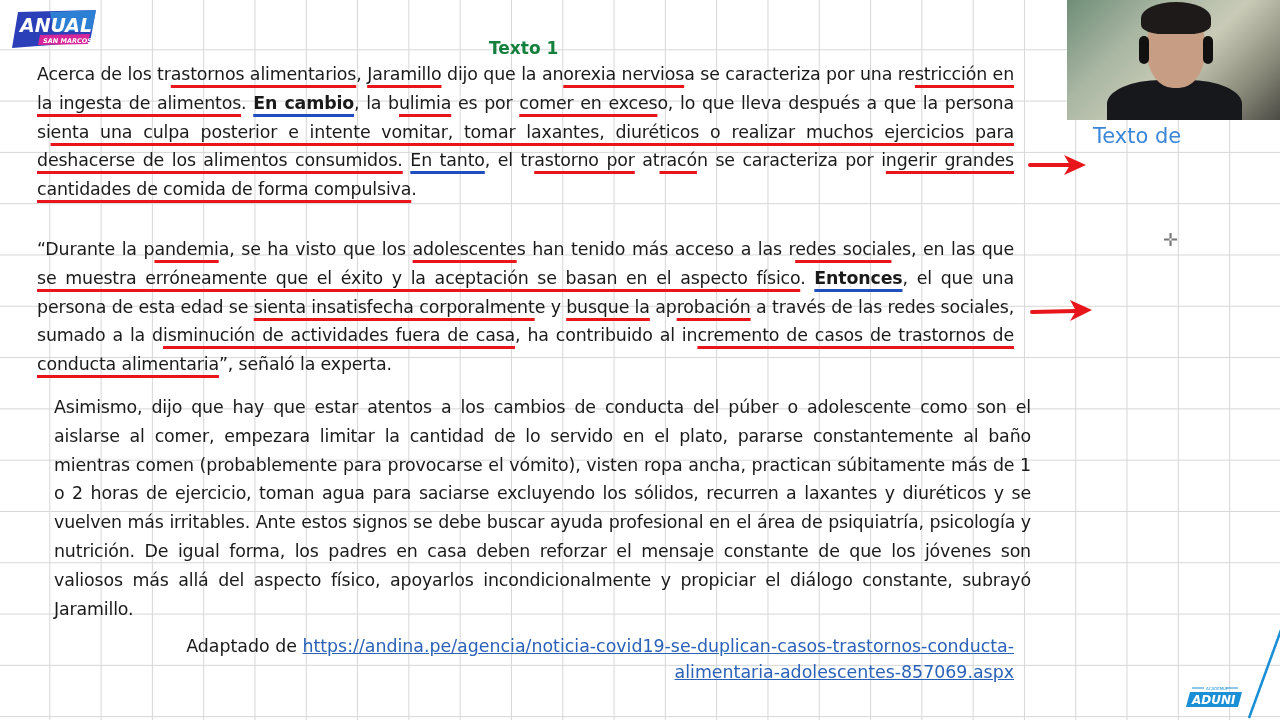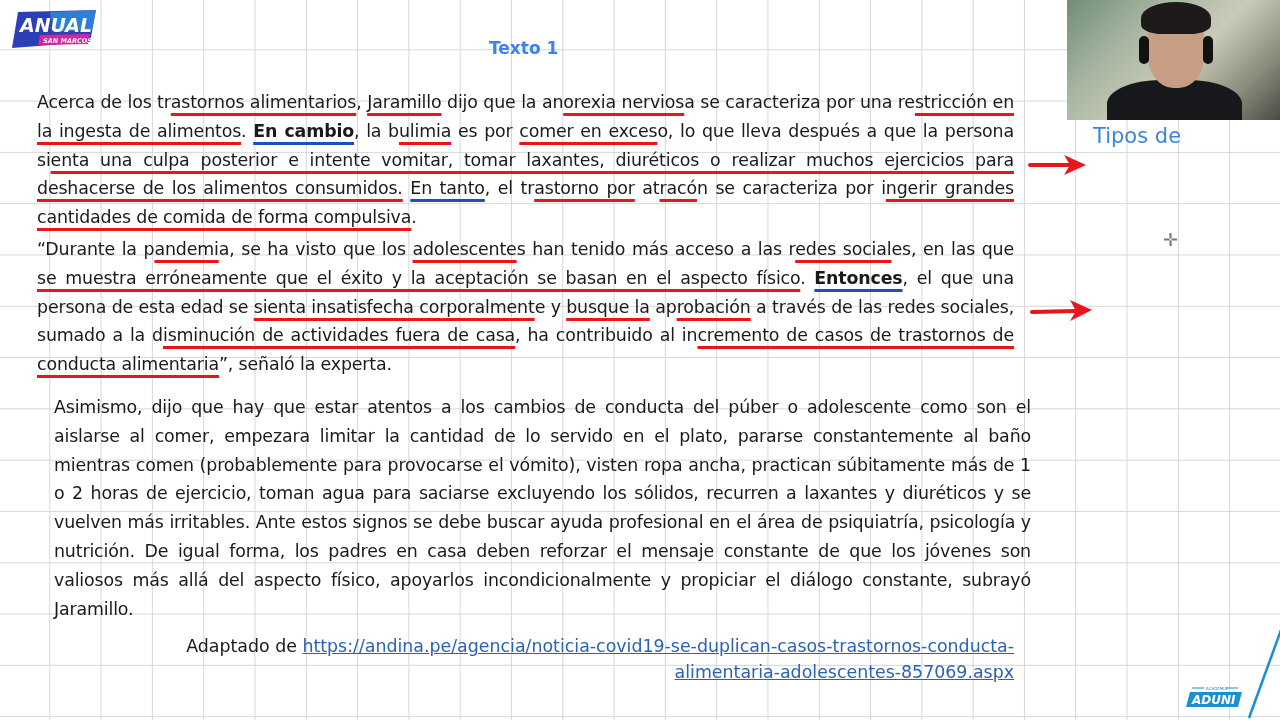--- a/index.html
+++ b/index.html
@@ -5,24 +5,24 @@
   html,body{margin:0;padding:0;}
   body{width:1280px;height:720px;position:relative;overflow:hidden;background:#fff;
     font-family:"DejaVu Sans","Liberation Sans",sans-serif;}
   .grid{position:absolute;left:0;top:0;width:1280px;height:720px;
     background-image:
       linear-gradient(to right, #d6d6d6 1px, transparent 1px),
       linear-gradient(to bottom, #d6d6d6 1px, transparent 1px);
     background-size:51.3px 51.3px;
     background-position:-2px -2px;}
   .logo{position:absolute;left:10px;top:8px;width:88px;height:42px;}
-  .title{position:absolute;left:489px;top:38px;font-weight:bold;font-size:17px;color:#3b82f6;}
+  .title{position:absolute;left:489px;top:38px;font-weight:bold;font-size:17px;color:#15803d;}
   .doc{position:absolute;left:37px;width:977px;color:#1a1a1a;font-size:17.4px;
     line-height:28.8px;text-align:justify;letter-spacing:-0.15px;}
-  .p1{top:88px;}
+  .p1{top:60px;}
   .p2{top:235px;}
   .p3{top:393px;margin-left:17px;}
   .src{position:absolute;left:60px;top:633px;width:954px;text-align:right;font-size:17.4px;line-height:26px;color:#1a1a1a;}
   .src a{color:#2a62b8;text-decoration:underline;text-align:right;}
   .u{text-decoration:underline;text-decoration-color:#e8151b;text-decoration-thickness:3px;text-underline-offset:5px;}
   .ub{text-decoration:underline;text-decoration-color:#1f4fbf;text-decoration-thickness:3px;text-underline-offset:5px;}
   b{font-weight:bold;}
   .webcam{position:absolute;left:1067px;top:0;width:213px;height:120px;
     background:linear-gradient(135deg,#6f8d78 0%,#a8b6a2 30%,#c9cbb7 55%,#8a8a7a 80%,#4b4a45 100%);overflow:hidden;}
   .webcam .head{position:absolute;left:80px;top:8px;width:58px;height:80px;border-radius:45%;background:#c79d83;}
@@ -68,21 +68,21 @@
 
 <div class="webcam">
   <div class="body"></div>
   <div class="head"></div>
   <div class="hair"></div>
   <div class="phone-l"></div>
   <div class="phone-r"></div>
 </div>
 
 <div class="note">
-  <div>Tipos de</div>
+  <div>Texto de</div>
 </div>
 
 <svg class="arrow" style="left:1028px;top:152px" width="60" height="26">
   <line x1="2" y1="13" x2="42" y2="13" stroke="#e8151b" stroke-width="4" stroke-linecap="round"></line>
   <polygon points="36,3 58,13 36,23 42,13" fill="#e8151b"></polygon>
 </svg>
 <svg class="arrow" style="left:1030px;top:297px" width="64" height="26">
   <line x1="2" y1="15" x2="46" y2="14" stroke="#e8151b" stroke-width="4" stroke-linecap="round"></line>
   <polygon points="40,3 62,13 40,24 46,14" fill="#e8151b"></polygon>
 </svg>

